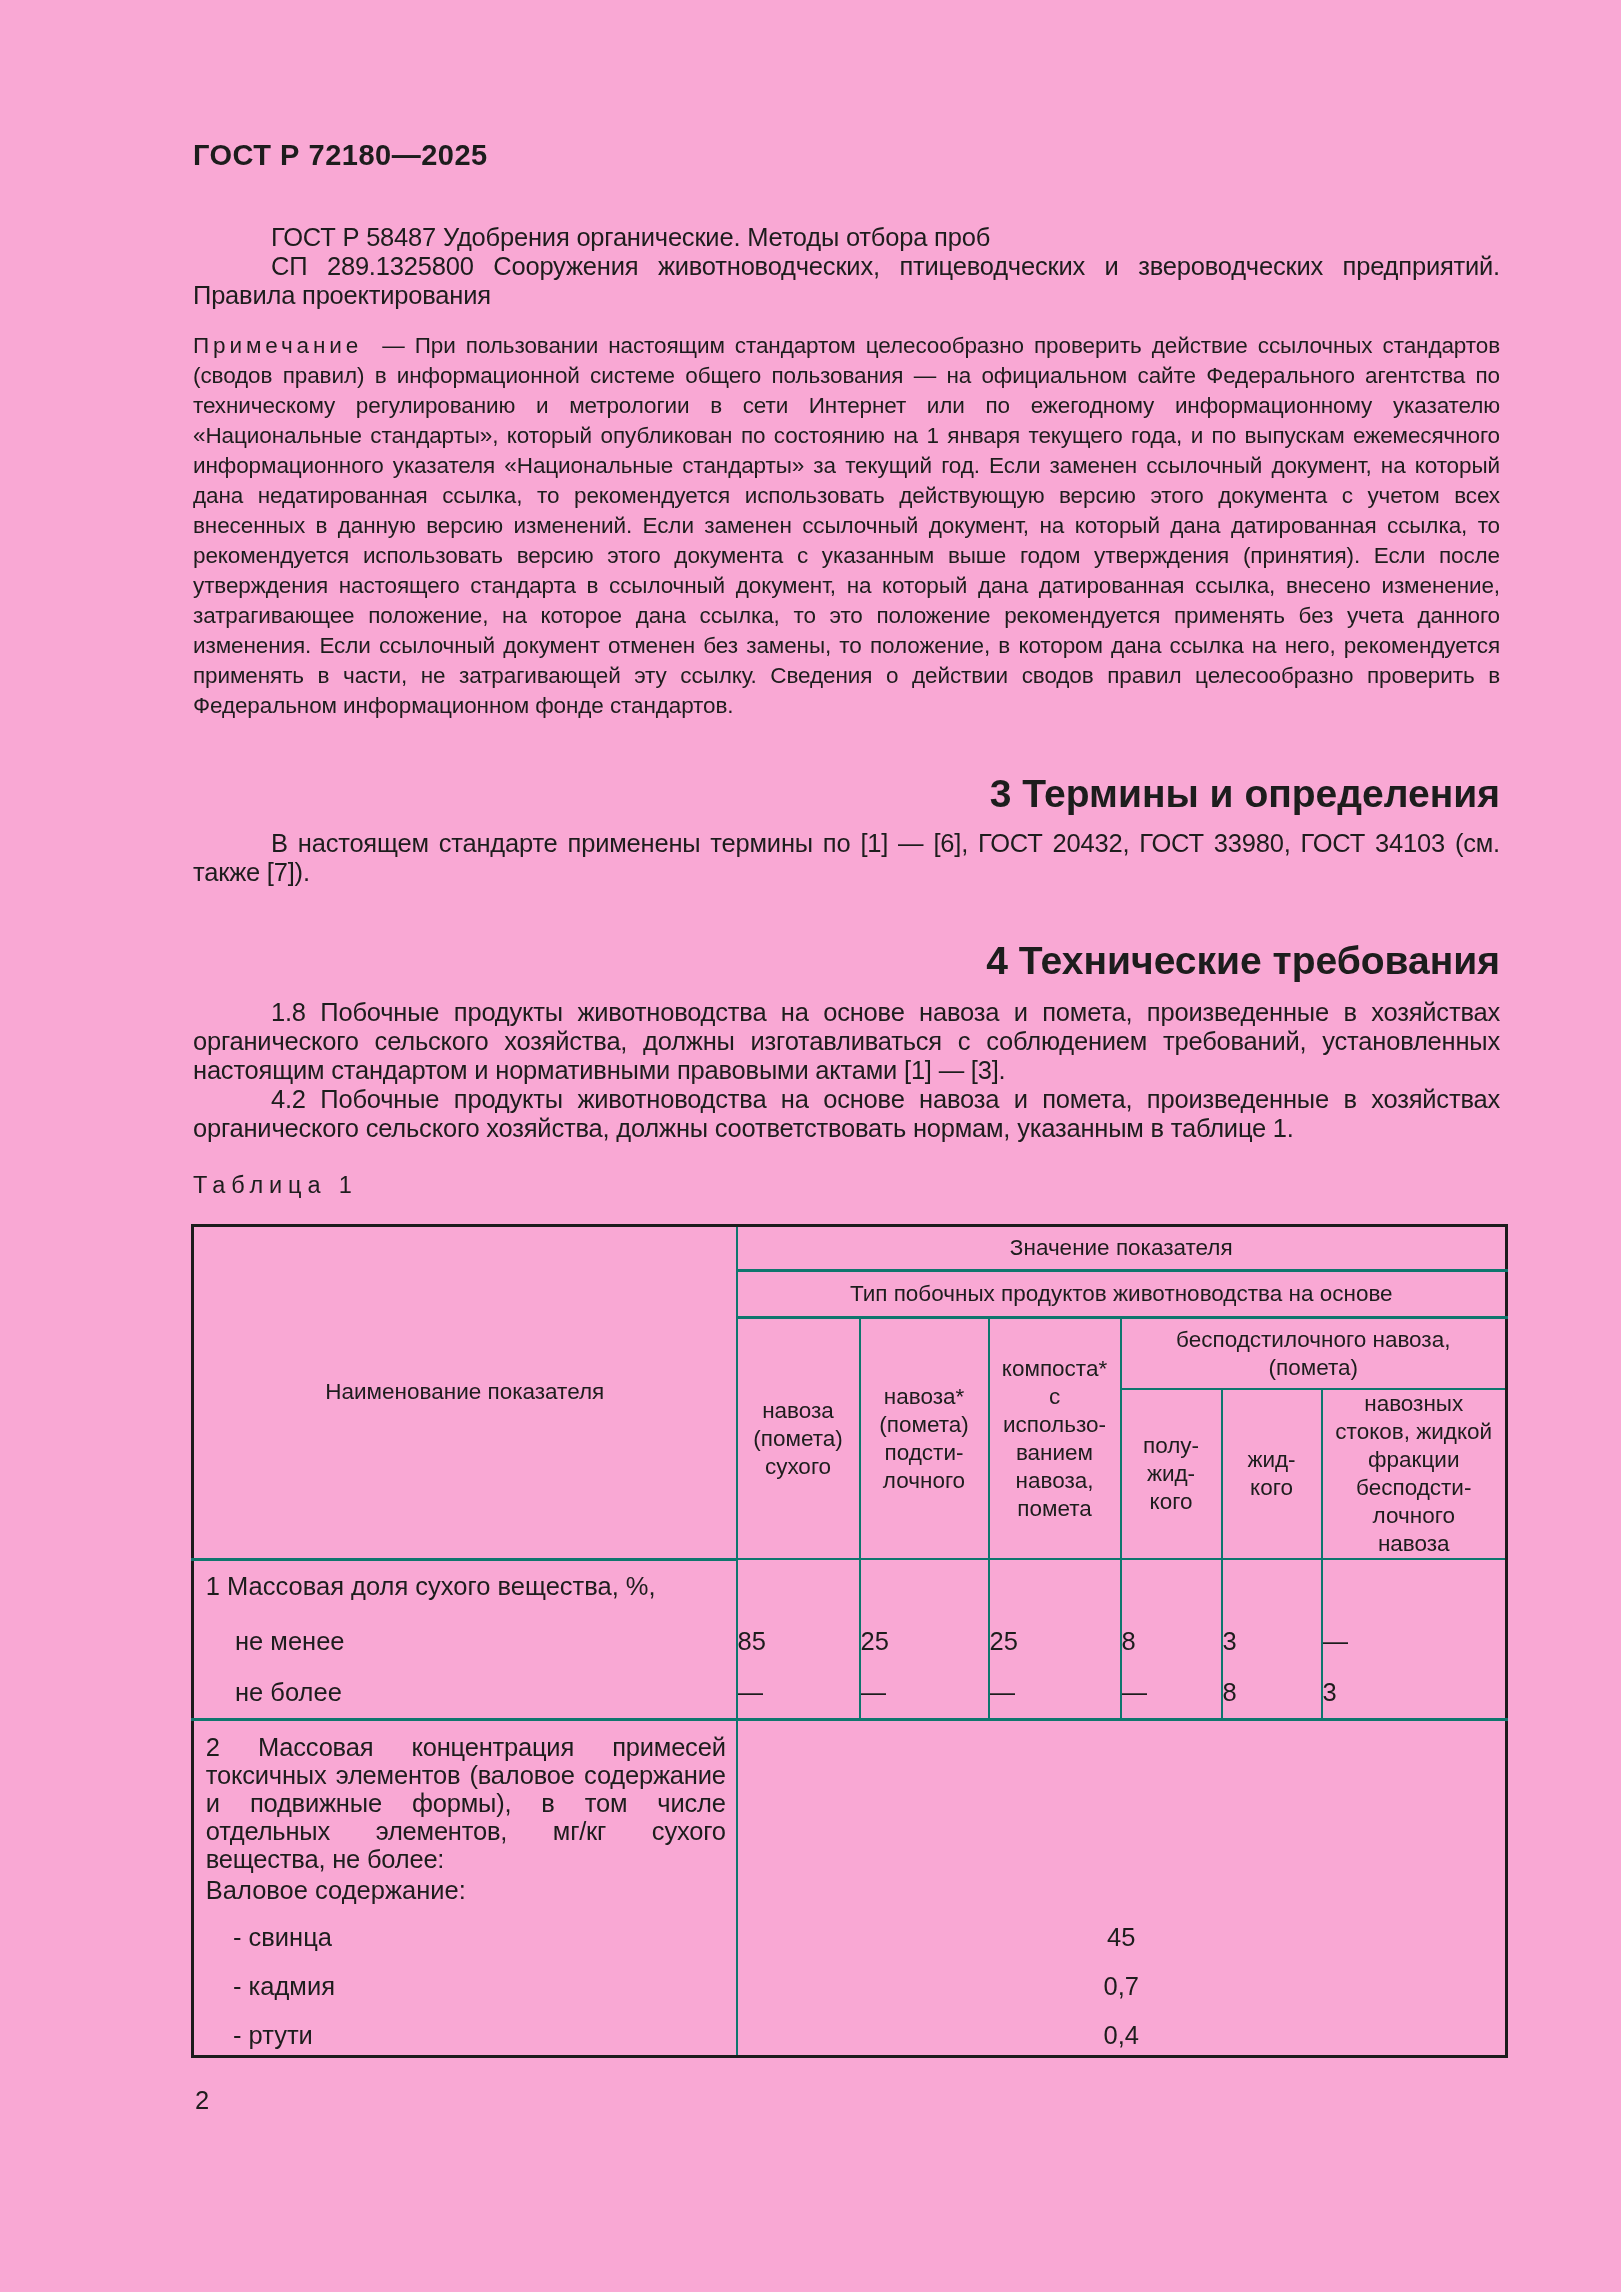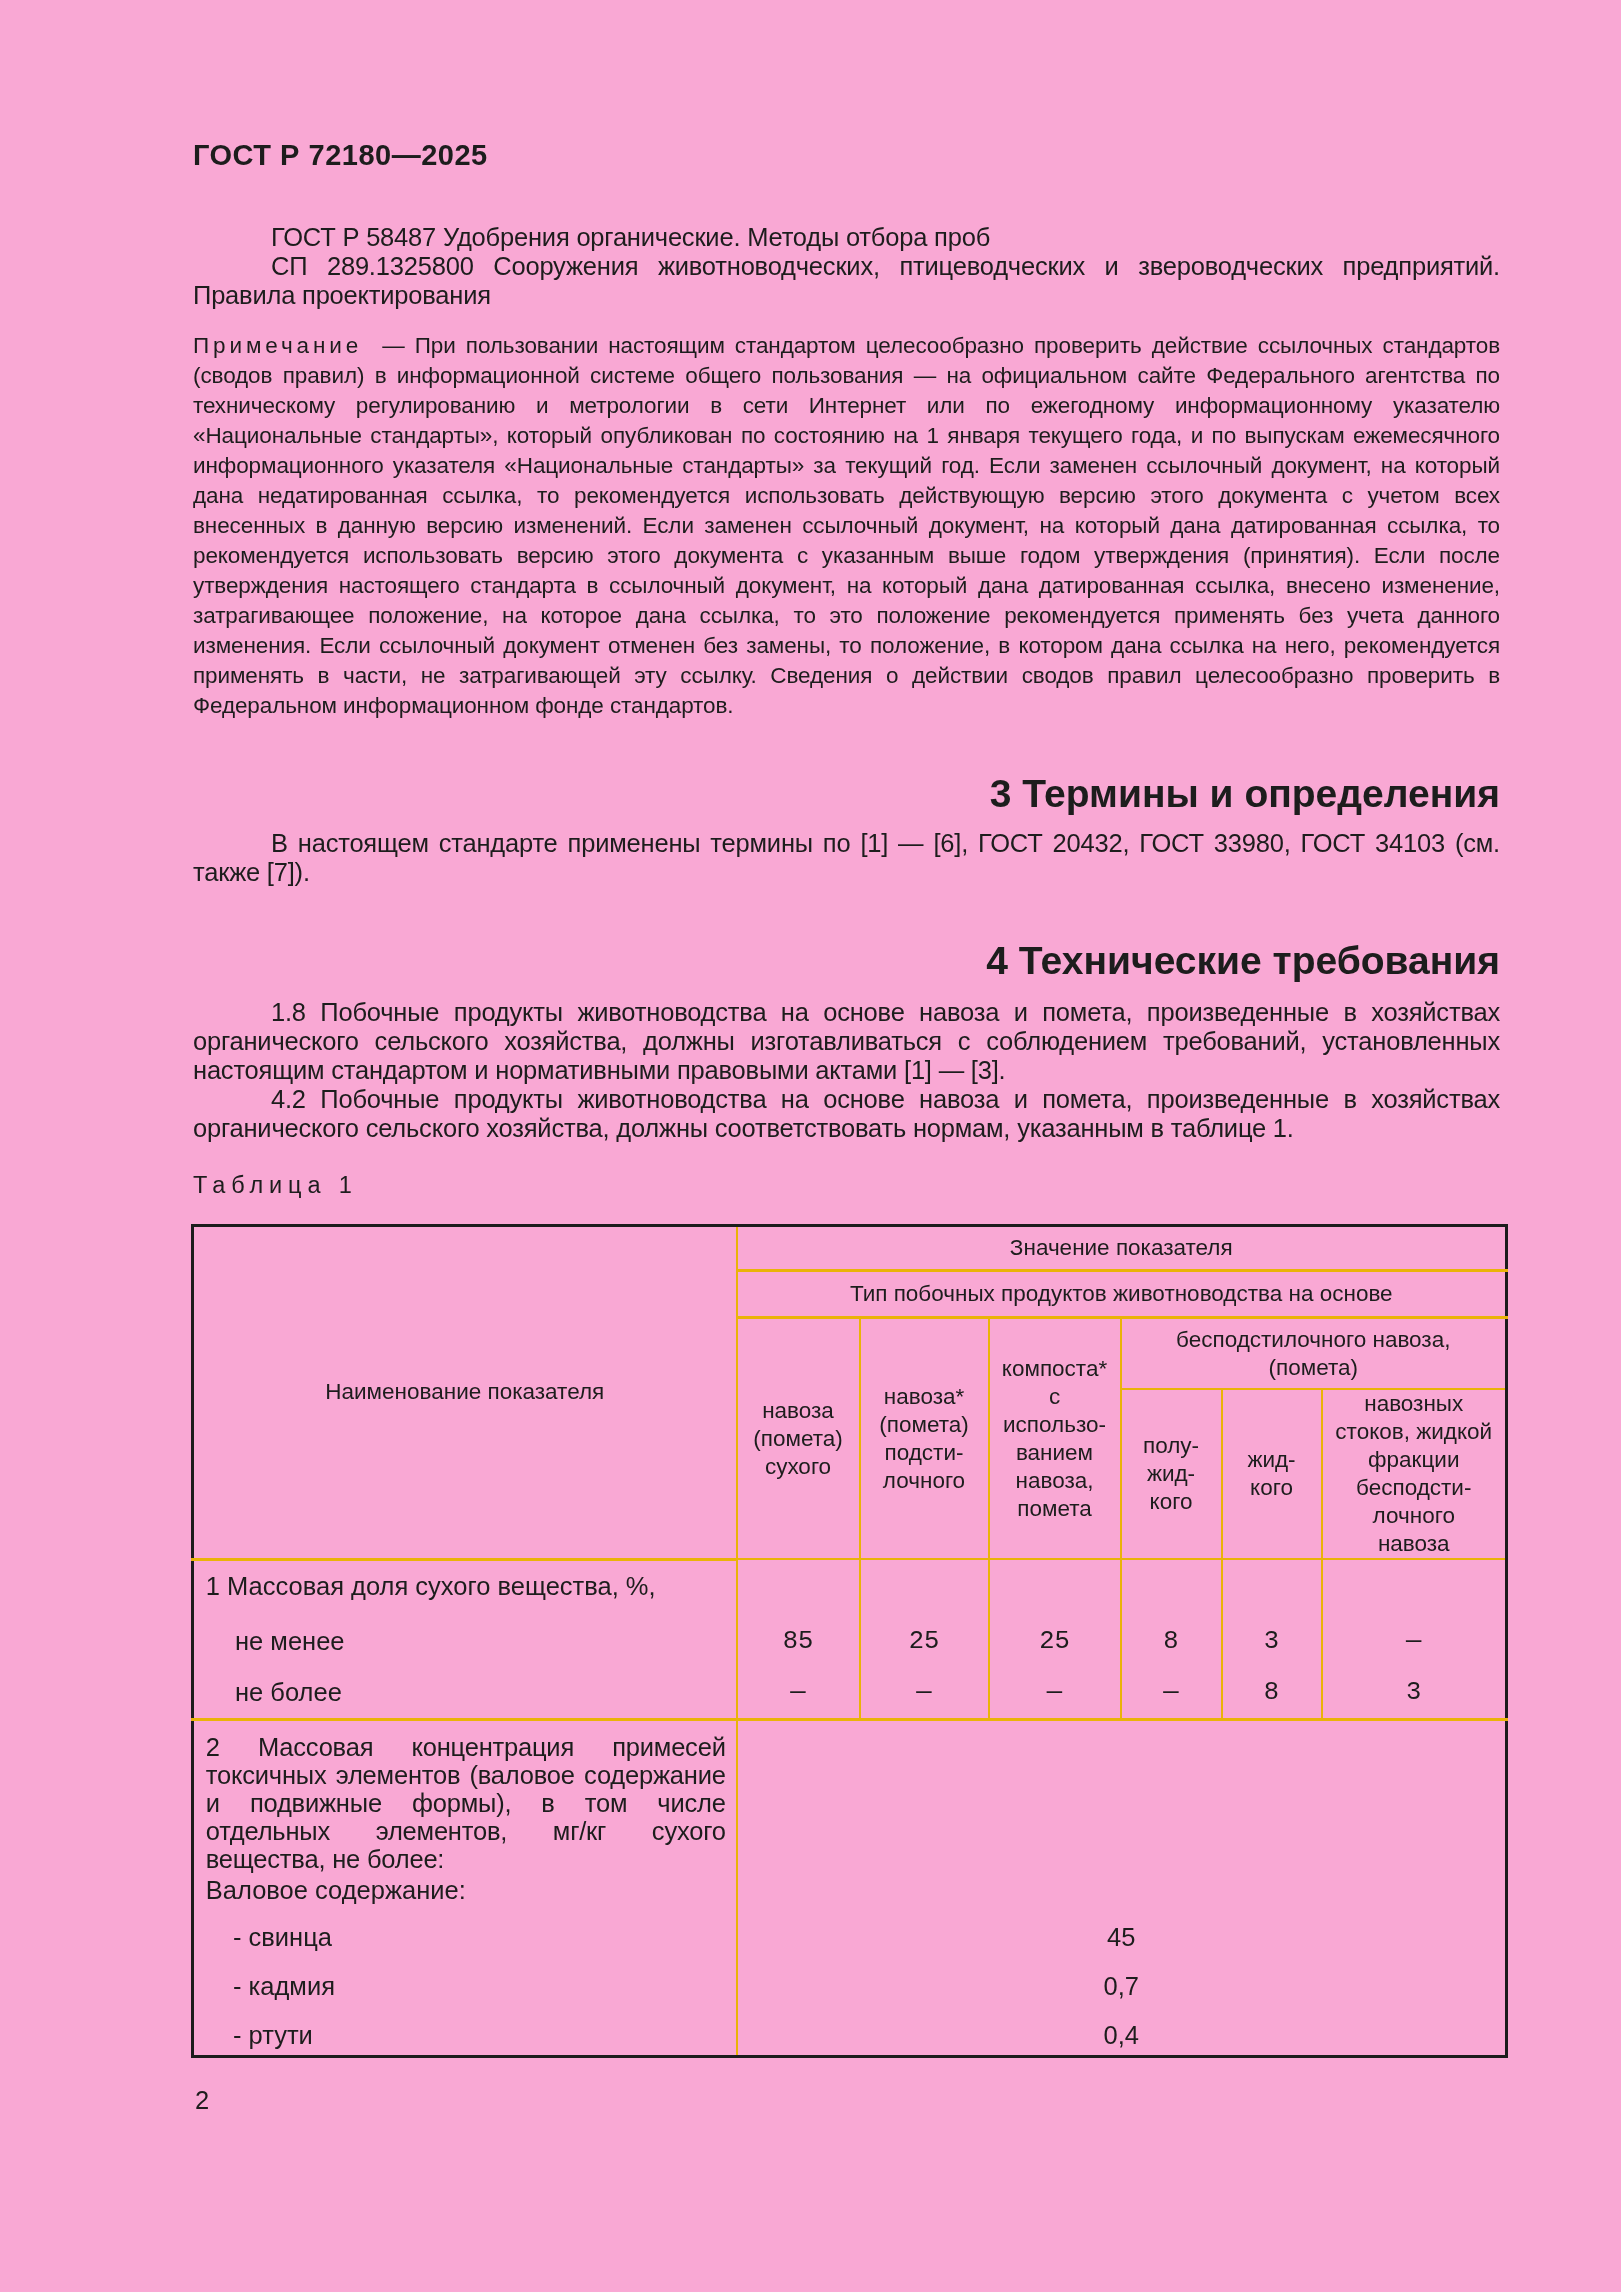--- a/index.html
+++ b/index.html
@@ -38,21 +38,21 @@
   .caption { font-size:23.5px; letter-spacing:5.9px; }
 
   
   table.t1 {
     position:absolute; left:191px; top:1224px;
     width:1314px;
     border-collapse:collapse; table-layout:fixed;
     border:3.9px solid #1c1c1c;
   }
   table.t1 th, table.t1 td {
-    border:2px solid #eab308;
+    border:2px solid #0f766e;
     font-weight:normal;
     padding:0;
     overflow:hidden;
   }
   table.t1 th {
     font-size:22.5px; line-height:28px;
     text-align:center; vertical-align:middle;
     white-space:pre-line;
   }
   tr.rA th { height:42px; border-bottom-width:3.9px; }
@@ -64,21 +64,21 @@
   
   tr.b1 td {
     border-top-width:0; border-bottom-width:0;
     font-size:25.5px;
   }
   tr.b1a td { height:44px; }
   tr.b1b td, tr.b1c td { height:51px; }
   tr.b1c td { border-bottom-width:3.9px; }
   tr.b1 td.lbl { vertical-align:top; padding:11.8px 9.8px 0 11.8px; text-align:left; }
   tr.b1 td.sub { vertical-align:middle; padding-left:41px; text-align:left; }
-  tr.b1 td.val { text-align:center; vertical-align:middle;font-family:Liberation Mono, monospace; }
+  tr.b1 td.val { text-align:left; vertical-align:middle; }
 
   
   tr.b2 td { border-top-width:3.9px; height:334px; vertical-align:top; font-size:25.5px; }
   td.lbl2 { position:relative; }
   td.lbl2 .p2 {
     position:absolute; top:11.8px; left:11.8px; right:9.8px;
     text-align:justify; line-height:28px; letter-spacing:-0.2px;
   }
   td.lbl2 .gross { position:absolute; top:155px; left:11.8px; }
   td.lbl2 .it1 { position:absolute; top:202px; left:39px; }

